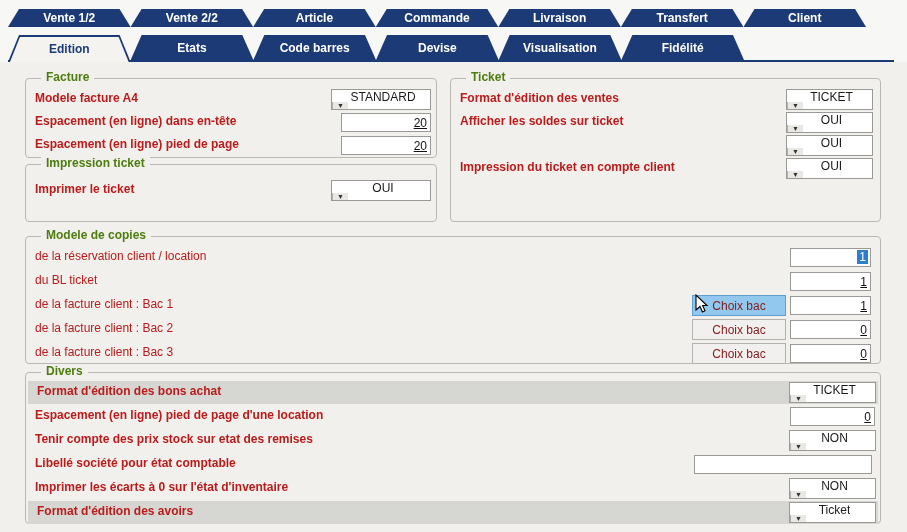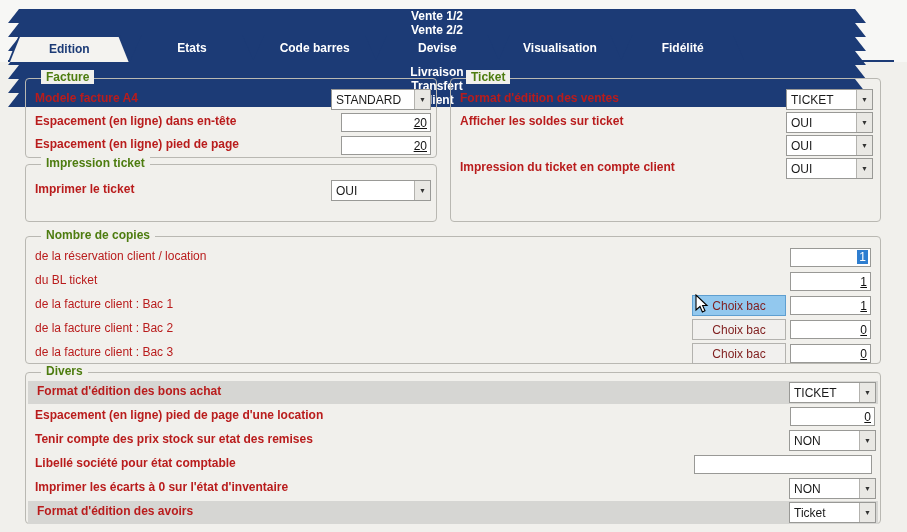--- a/index.html
+++ b/index.html
@@ -5,21 +5,21 @@
   * { margin:0; padding:0; box-sizing:border-box; }
   html,body { background:#e8e8e6; }
   .screen {
     position:relative; width:907px; height:532px; overflow:hidden;
     font-family:"Liberation Sans", sans-serif; background:#f1f0ec;
   }
   .top-zone { position:absolute; left:0; top:0; width:907px; height:62px; background:#f7f7f5; }
 
   
   .tabs { position:absolute; display:flex; }
-  .tabs-row1 { left:8px; top:9px;  width:858px; height:18px;flex-direction:column; }
+  .tabs-row1 { left:8px; top:9px;  width:858px; height:18px; }
   .tabs-row2 { left:8px; top:35px; width:736px; height:25px; z-index:3;justify-content:flex-end; }
   .tab {
     flex:1 1 0; position:relative; background:#1c3b76; color:#fff;
     font-size:12px; font-weight:bold; text-align:center;
     clip-path: polygon(11px 0, calc(100% - 11px) 0, 100% 100%, 0 100%);
     display:flex; align-items:center; justify-content:center;
     cursor:pointer;
   }
   .tab .tlabel { position:relative; z-index:2; white-space:nowrap; }
   .tab.active { height:27px; }
@@ -41,21 +41,21 @@
   .row.band { left:2px; right:2px; background:#d6d6d3; }
   .lbl {
     position:absolute; left:9px; top:3px; font-size:12px; font-weight:bold;
     color:#b91c1c; white-space:nowrap;
   }
   .lbl.normal { font-weight:normal; }
 
   
   .combo {
     position:absolute; height:21px; background:#fff; border:1px solid #999996;
-    display:flex; align-items:center; cursor:pointer;
+    display:flex; align-items:center; cursor:pointer;flex-direction:column;
   }
   .combo .val { flex:1; font-size:12px; color:#1a1a1a; padding-left:4px; white-space:nowrap; overflow:hidden; }
   .combo .btn {
     width:16px; align-self:stretch; background:#e9e8e4; border-left:1px solid #b3b2ae;
     display:flex; align-items:center; justify-content:center;
     font-size:7px; color:#333;
   }
   .num, .txt {
     position:absolute; height:19px; background:#fff; border:1px solid #999996;
     font-size:12px; font-family:inherit; color:#111; outline:none;
@@ -183,21 +183,21 @@
     <div class="row" style="top:14px">
       <span class="lbl">Imprimer le ticket</span>
       <div class="combo" style="right:5px; width:100px; top:1px;">
         <span class="val">OUI</span>
         <span class="btn">▼</span>
       </div>
     </div>
   </div>
 
   <div class="group" style="left:25px; top:236px; width:856px; height:128px;">
-    <span class="gtitle">Nombre de copies</span>
+    <span class="gtitle">Modele de copies</span>
     <div class="row" style="top:9px">
       <span class="lbl normal">de la réservation client / location</span>
       <div class="numbox" style="right:9px; width:81px; top:2px;">
         <span class="sel">1</span>
       </div>
     </div>
     <div class="row" style="top:33px">
       <span class="lbl normal">du BL ticket</span>
       <input class="num" style="right: 9px; width: 81px; top: 2px;" readonly="" value="1">
     </div>

